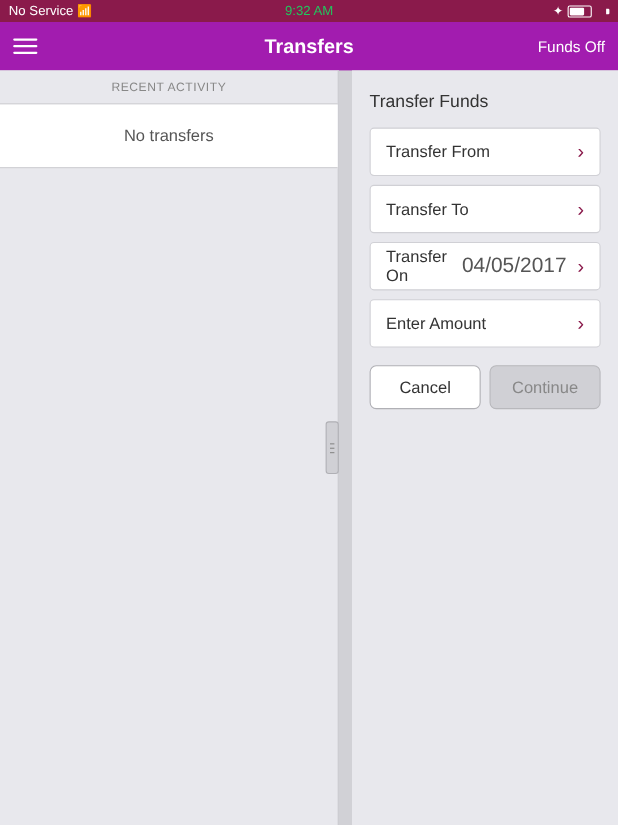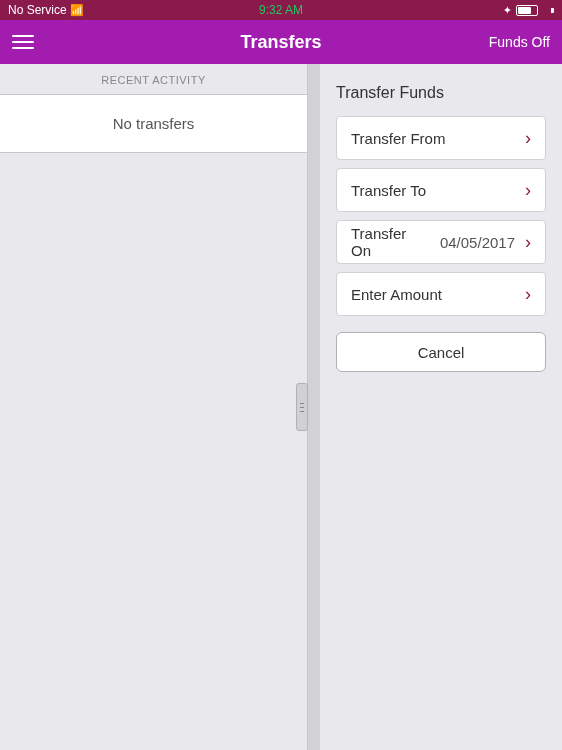--- a/index.html
+++ b/index.html
@@ -150,21 +150,21 @@
       justify-content: space-between;
       padding: 0 14px;
       margin-bottom: 8px;
       cursor: pointer;
     }
     .form-row-label {
       font-size: 15px;
       color: #333;
     }
     .form-row-value {
-      font-size: 15px;
+      font-size: 19px;
       color: #555;
       margin-right: 6px;
     }
     .chevron-right {
       color: #8a1a4b;
       font-size: 18px;
       font-weight: 300;
     }
     .form-row-right {
       display: flex;
@@ -314,16 +314,17 @@
 
     <div class="form-row">
       <span class="form-row-label">Enter Amount</span>
       <div class="form-row-right">
         <span class="chevron-right">›</span>
       </div>
     </div>
 
     <div class="buttons-row">
       <button class="cancel-btn">Cancel</button>
+      <button class="continue-btn">Continue</button>
     </div>
   </div>
 
 </div>
 
 </body></html>

